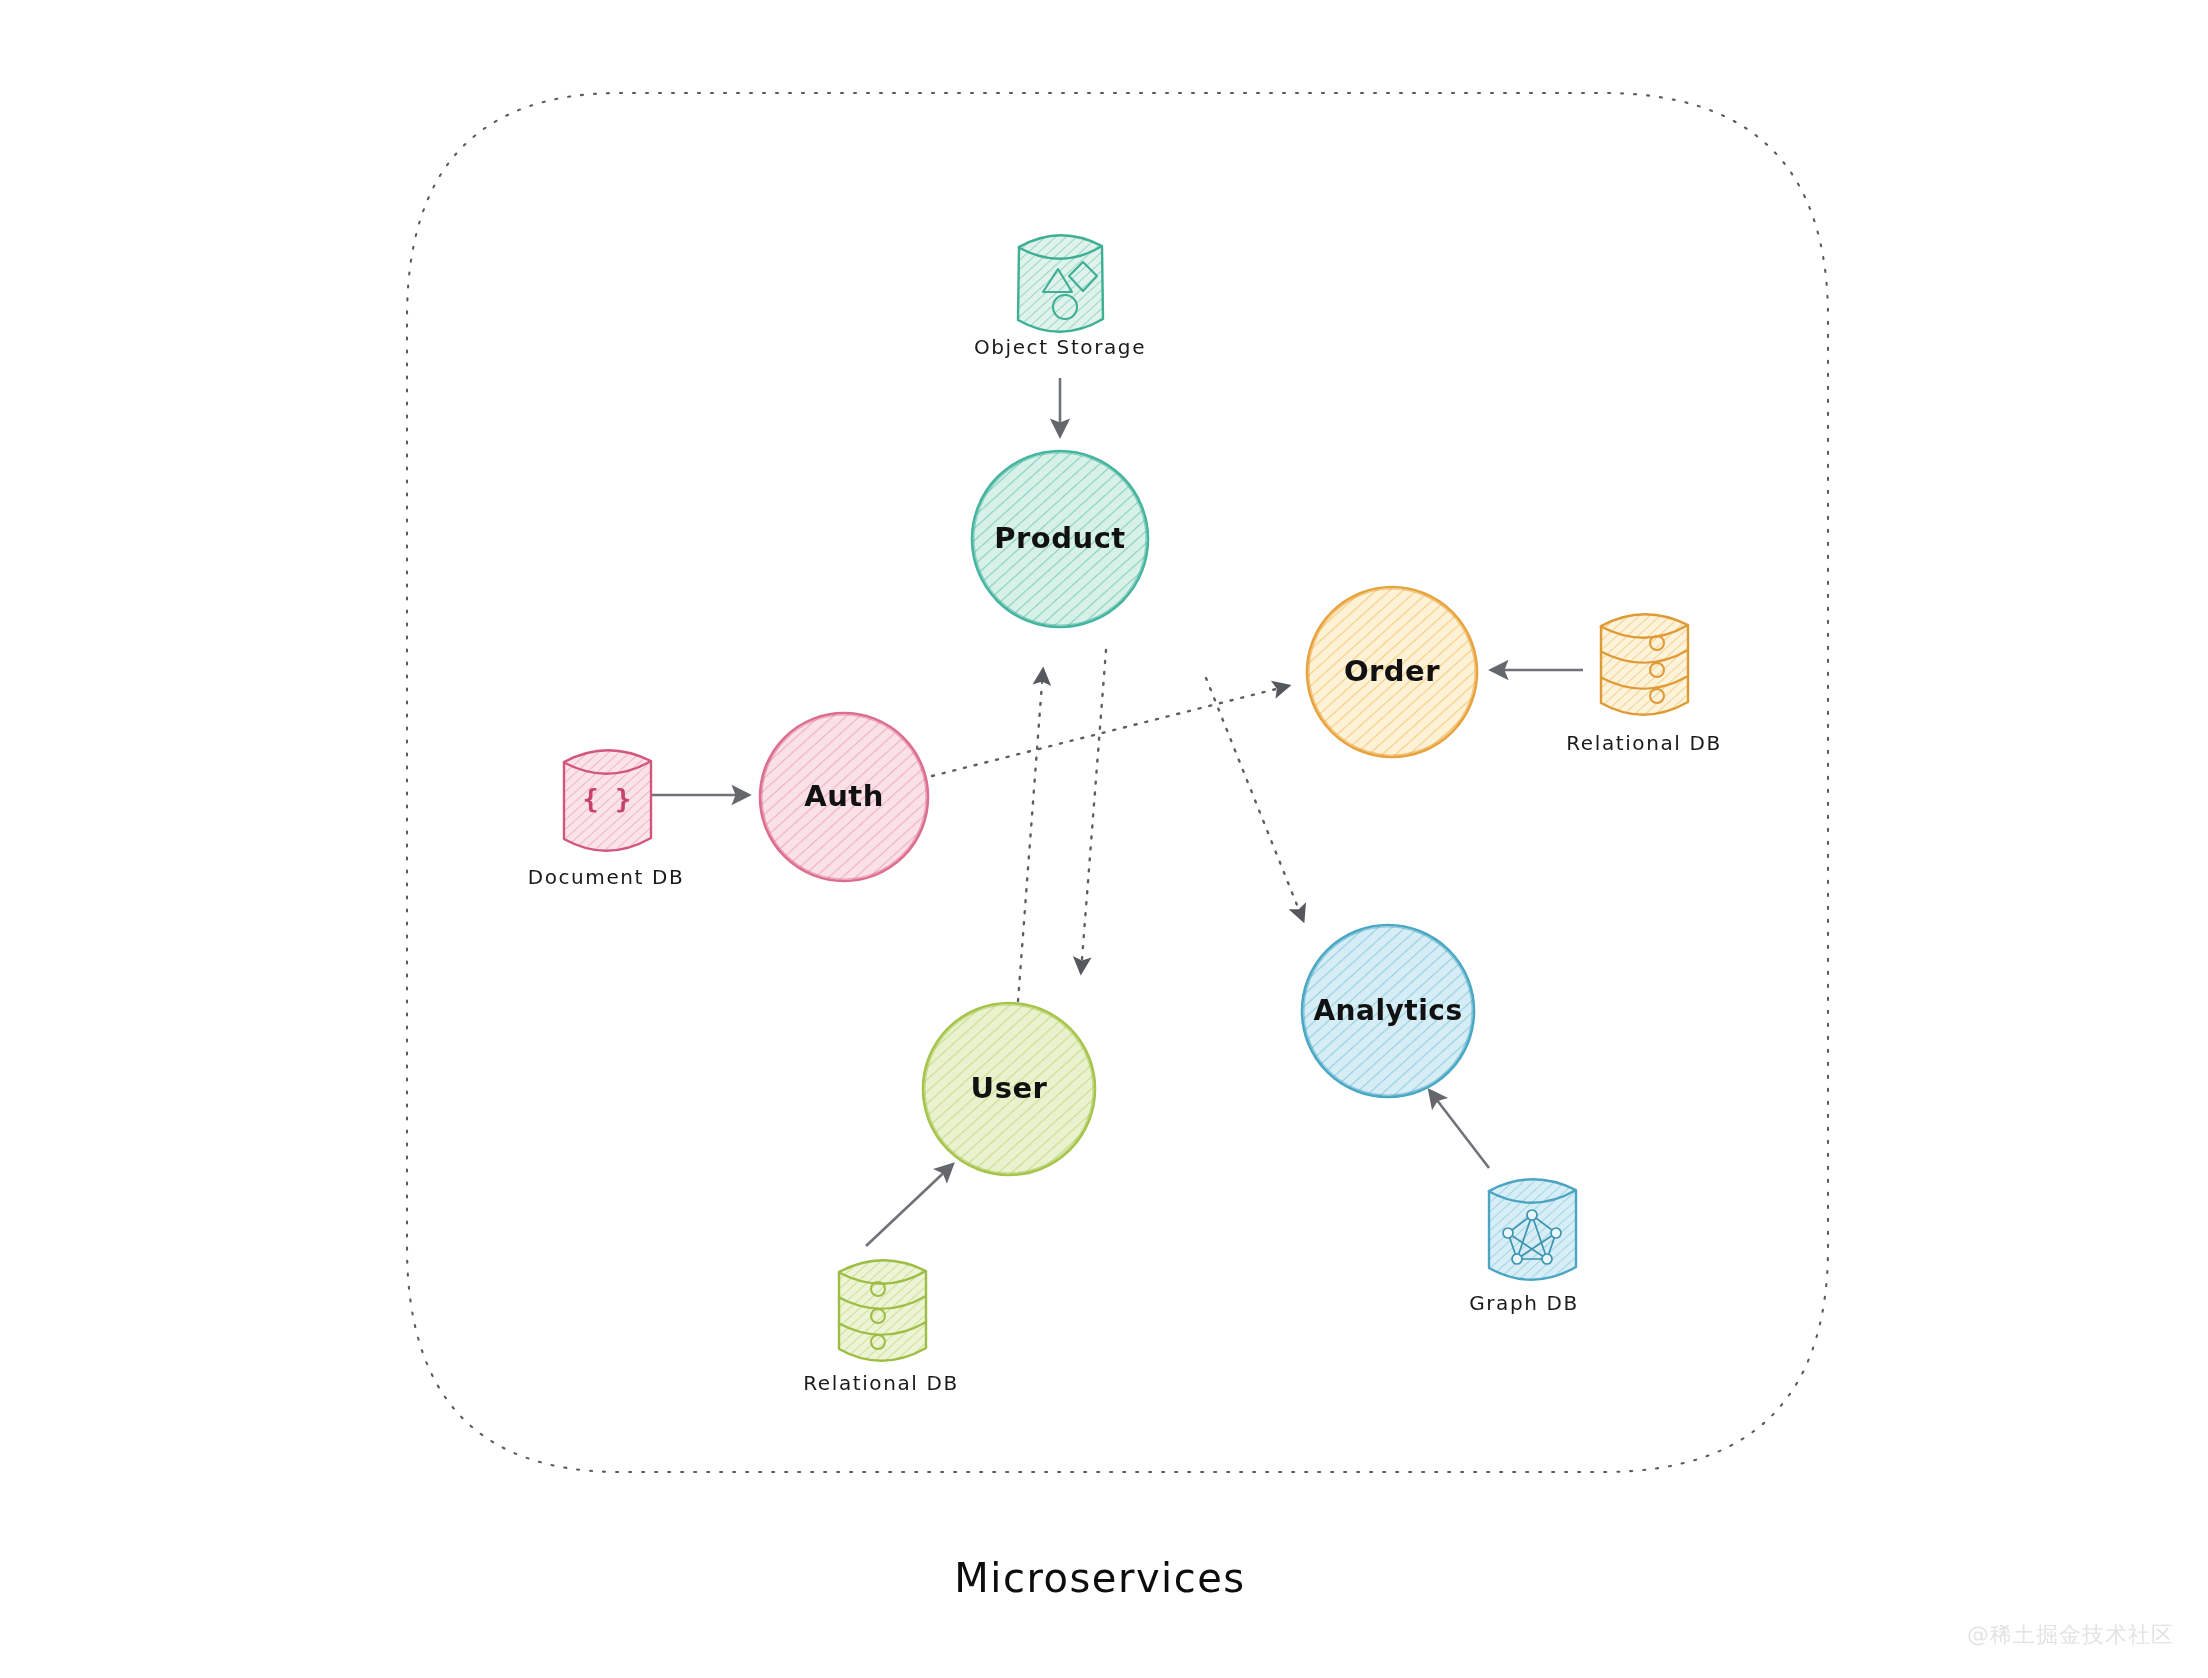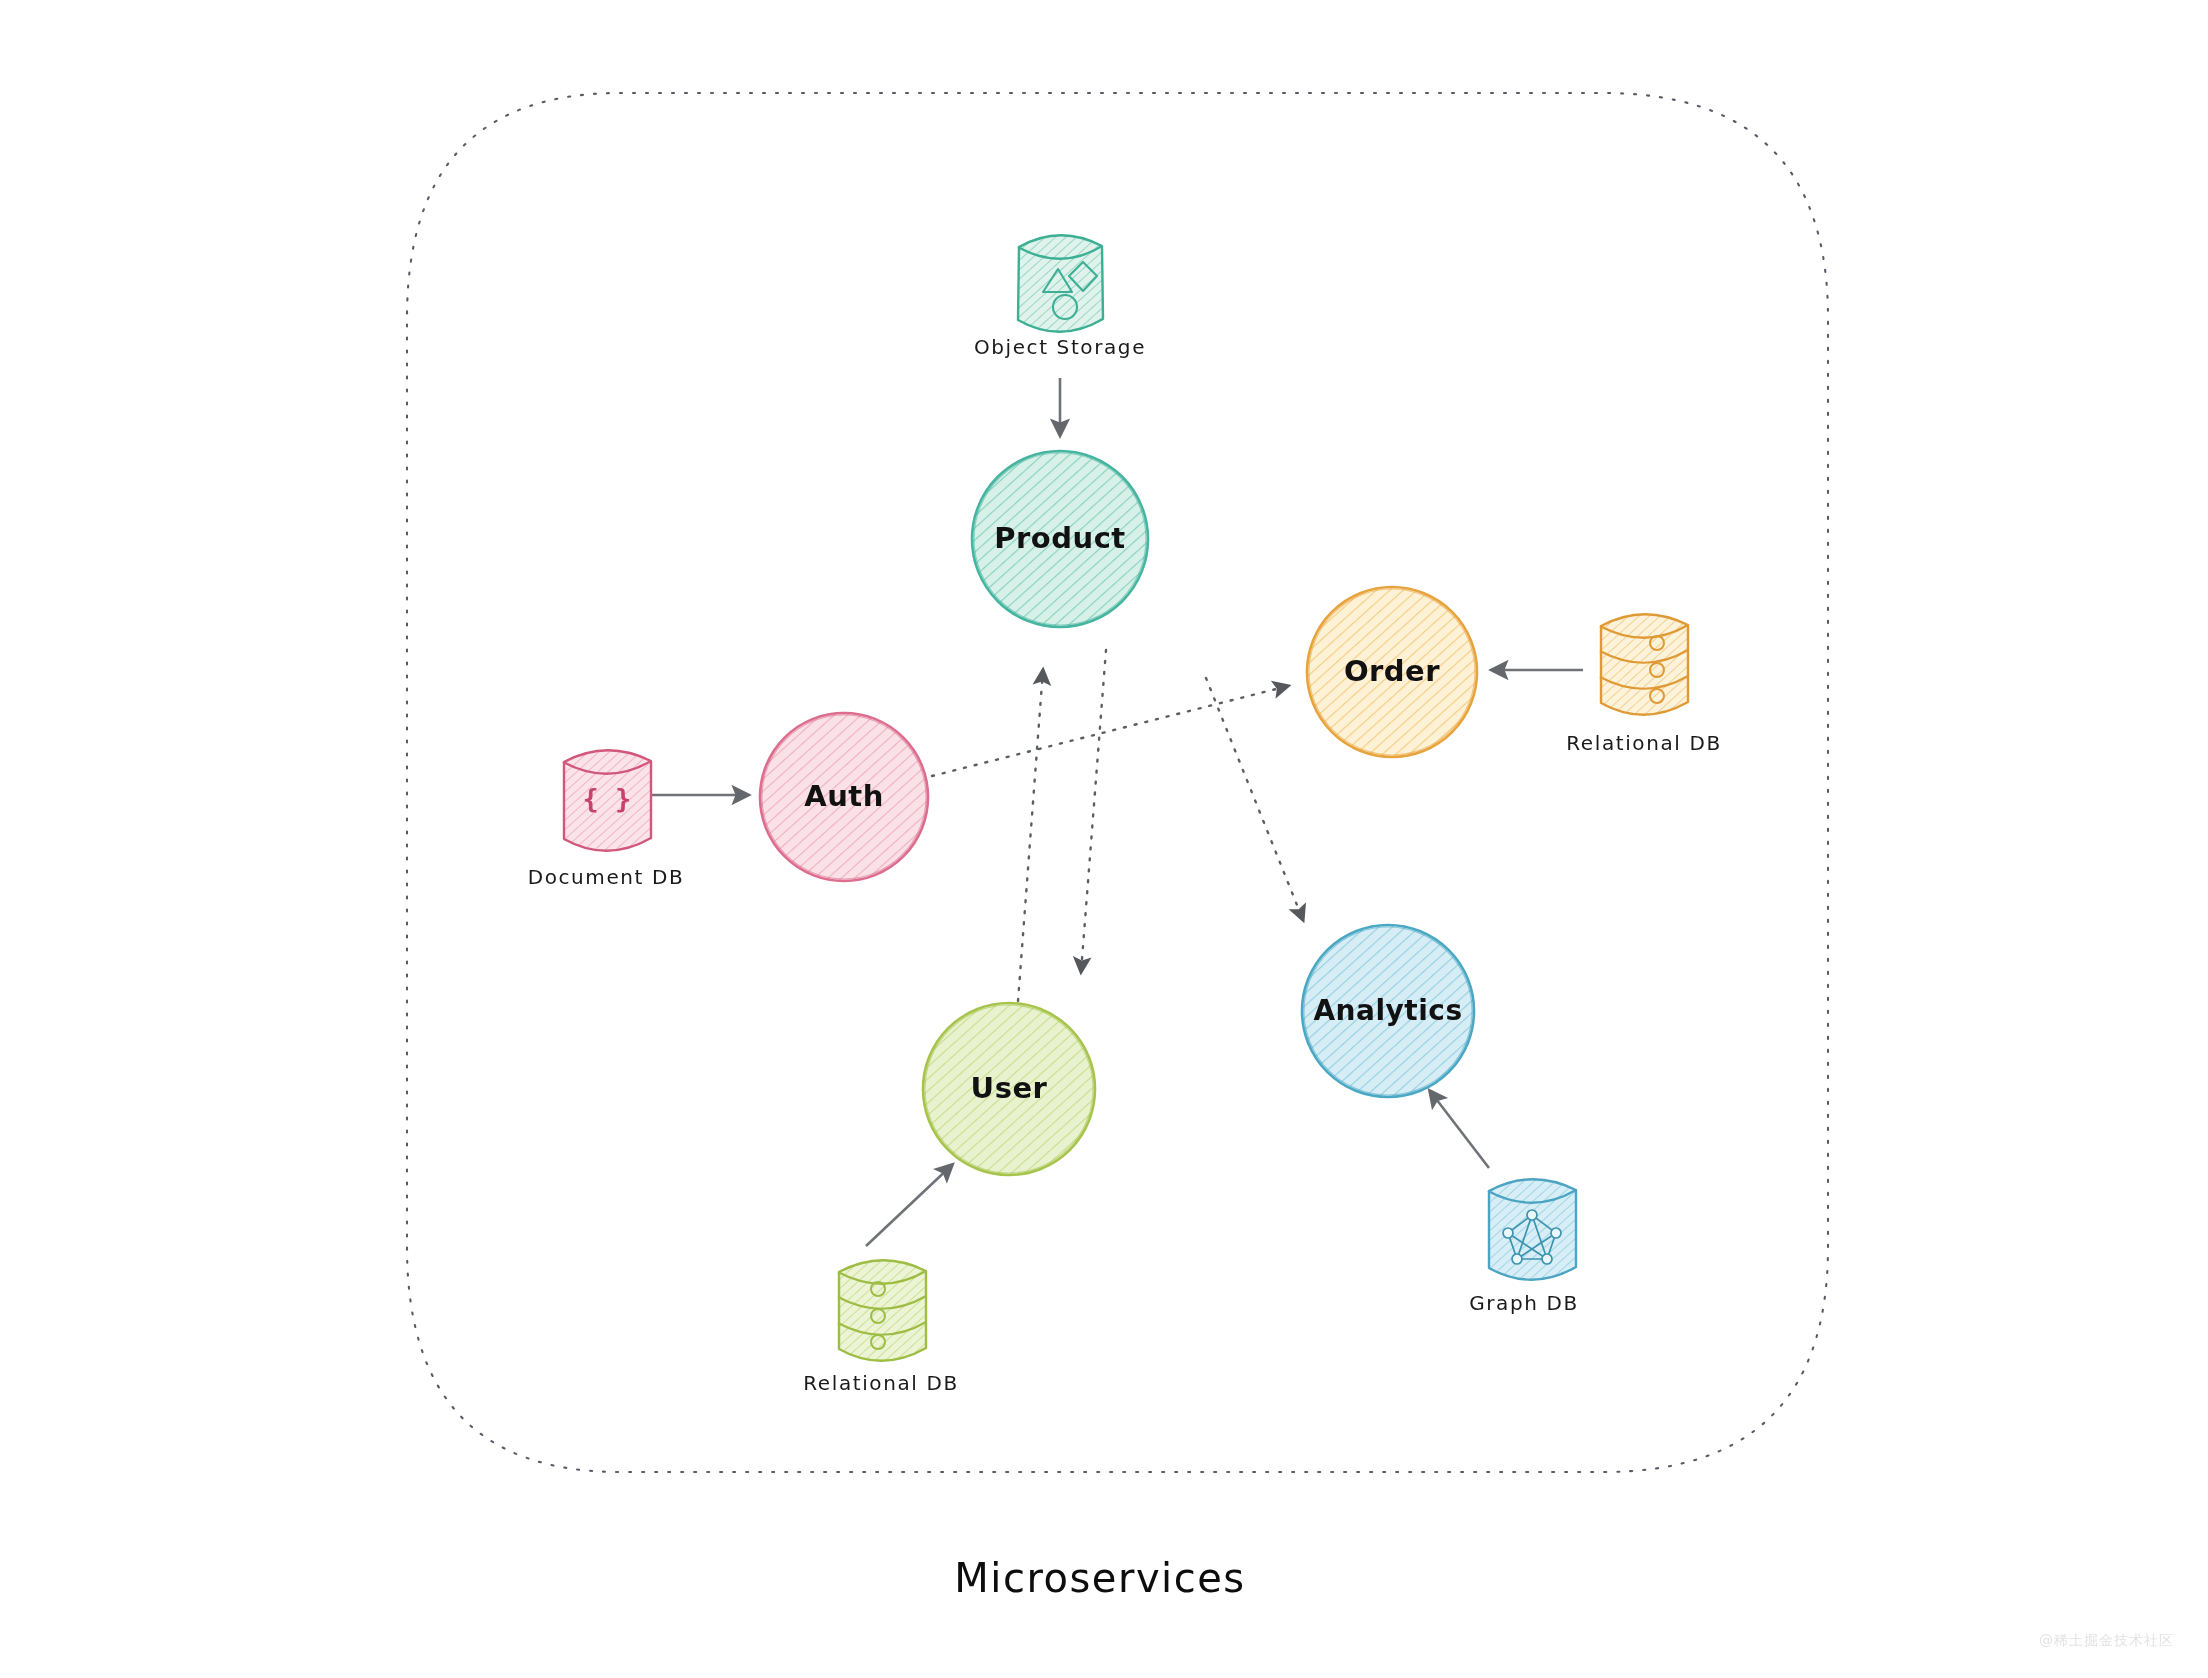--- a/index.html
+++ b/index.html
@@ -18,21 +18,21 @@
   .db-label{
     font-family:"DejaVu Sans", sans-serif;
     fill:#1a1a1a;font-size:20px;letter-spacing:1.6px;
   }
   .diagram-title{
     font-family:"DejaVu Sans", sans-serif;
     fill:#0d0d0d;font-size:40px;letter-spacing:1.5px;font-weight:500;
   }
   .watermark{
     position:absolute;right:34px;bottom:28px;
-    color:#e3e3e6;font-size:14px;letter-spacing:1px;
+    color:#e3e3e6;font-size:22px;letter-spacing:1px;
     font-family:"DejaVu Sans", sans-serif;
     user-select:none;white-space:nowrap;
   }
 </style>
 </head>
 <body>
 
 <div id="stage">
 
 <svg id="canvas" viewBox="0 0 2208 1678" xmlns="http://www.w3.org/2000/svg">

